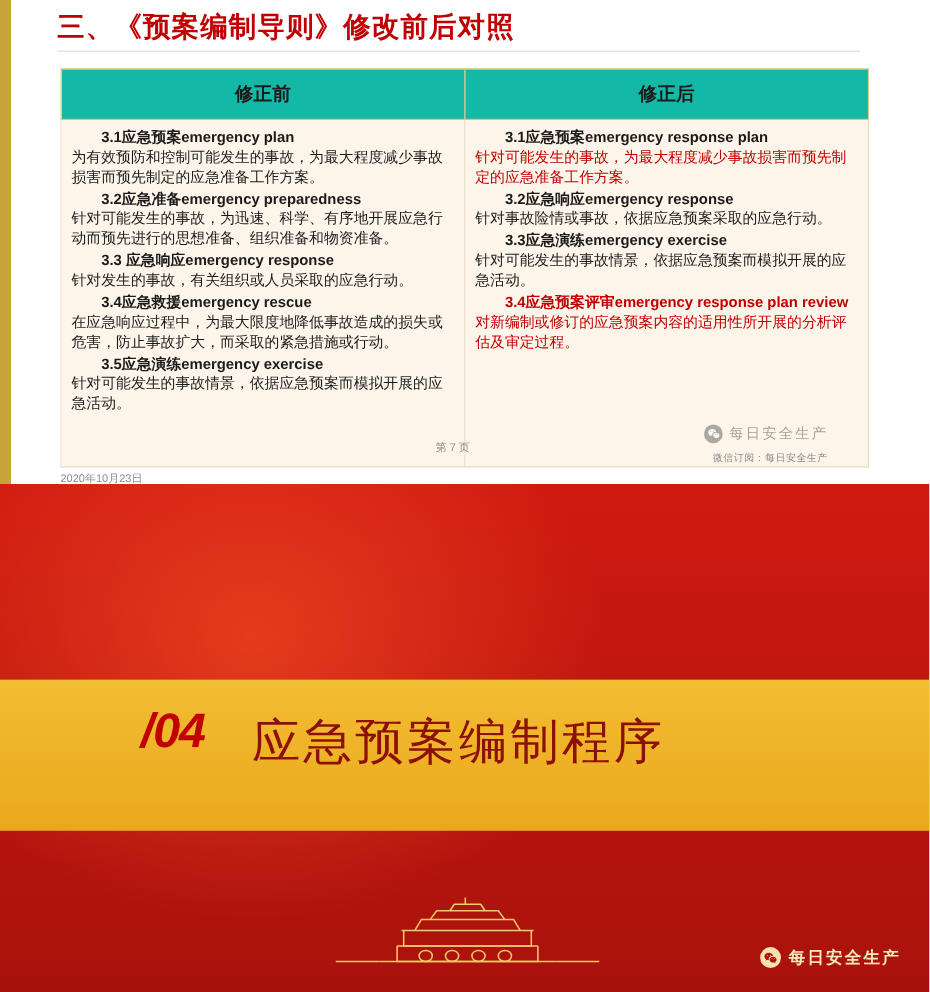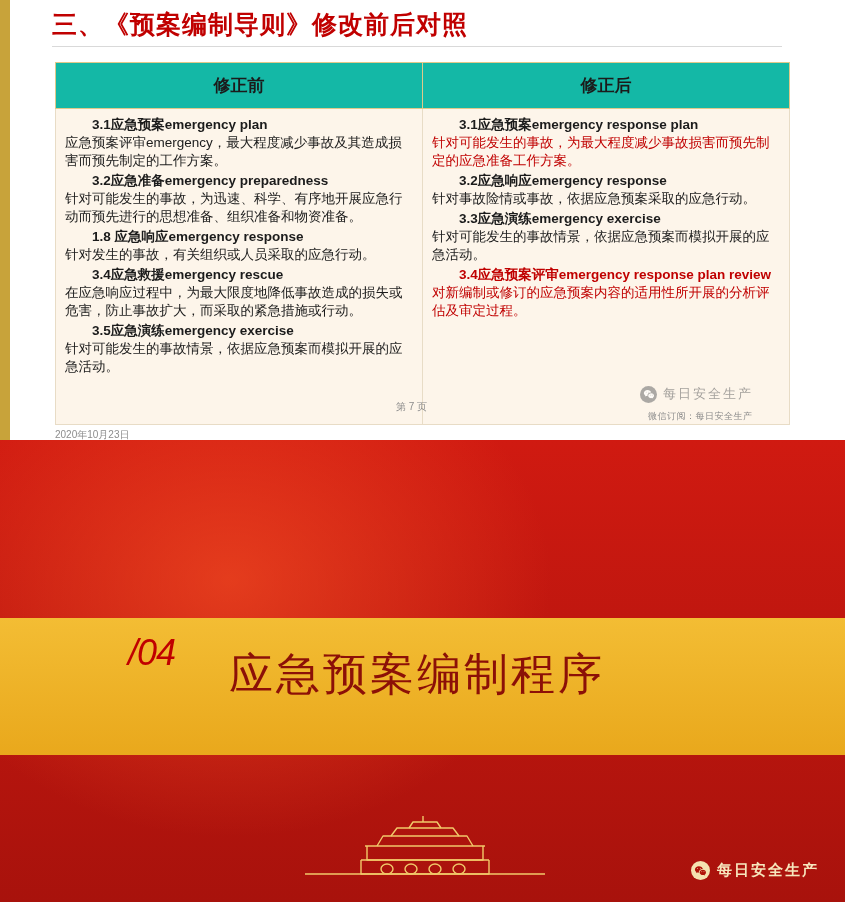--- a/index.html
+++ b/index.html
@@ -179,23 +179,23 @@
     position: absolute;
     left: 0;
     top: 0;
     width: 845px;
     height: 137px;
     background: linear-gradient(180deg, #f3bd34 0%, #e9a81c 100%);
   }
   .s2-num {
     position: absolute;
     left: 128px;
-    top: 192px;
-    font-size: 36px;
-    font-weight: normal;
+    top: 200px;
+    font-size: 44px;
+    font-weight: bold;
     color: #c00000;
     font-style: italic;
     letter-spacing: -1px;
   }
   .s2-heading {
     position: absolute;
     left: 229px;
     top: 205px;
     font-size: 44px;
     font-weight: normal;
@@ -251,28 +251,28 @@
         <tr>
           <th>修正前</th>
           <th>修正后</th>
         </tr>
       </thead>
       <tbody>
         <tr>
           <td>
             <div class="blk">
               <div class="blk-h">3.1应急预案emergency plan</div>
-              <div class="blk-b">应急预案评审emergency，最大程度减少事故及其造成损害而预先制定的工作方案。</div>
+              <div class="blk-b">为有效预防和控制可能发生的事故，为最大程度减少事故损害而预先制定的应急准备工作方案。</div>
             </div>
             <div class="blk">
               <div class="blk-h">3.2应急准备emergency preparedness</div>
               <div class="blk-b">针对可能发生的事故，为迅速、科学、有序地开展应急行动而预先进行的思想准备、组织准备和物资准备。</div>
             </div>
             <div class="blk">
-              <div class="blk-h">1.8 应急响应emergency response</div>
+              <div class="blk-h">3.3 应急响应emergency response</div>
               <div class="blk-b">针对发生的事故，有关组织或人员采取的应急行动。</div>
             </div>
             <div class="blk">
               <div class="blk-h">3.4应急救援emergency rescue</div>
               <div class="blk-b">在应急响应过程中，为最大限度地降低事故造成的损失或危害，防止事故扩大，而采取的紧急措施或行动。</div>
             </div>
             <div class="blk">
               <div class="blk-h">3.5应急演练emergency exercise</div>
               <div class="blk-b">针对可能发生的事故情景，依据应急预案而模拟开展的应急活动。</div>
             </div>

